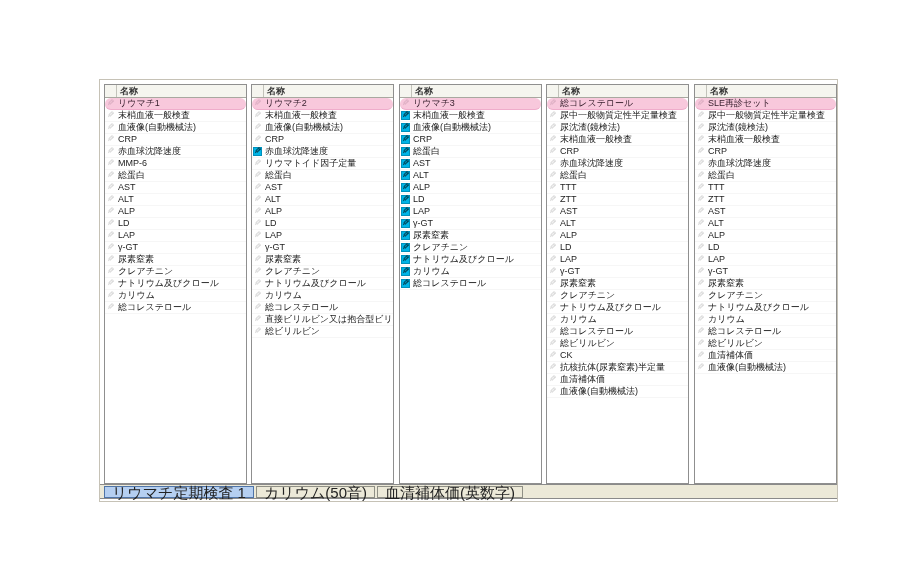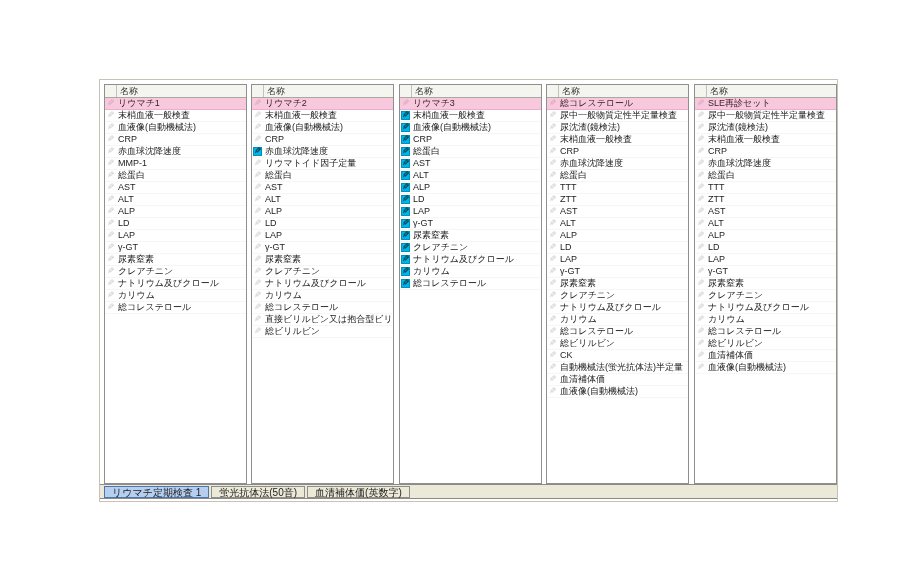--- a/index.html
+++ b/index.html
@@ -5,36 +5,36 @@
   html,body{margin:0;padding:0;background:#ffffff;}
   .page{position:relative;width:920px;height:568px;background:#ffffff;overflow:hidden;
         font-family:"Liberation Sans","DejaVu Sans",sans-serif;}
   .panel{position:absolute;left:99px;top:79px;width:737px;height:421px;
          border:1px solid #c6c2b6;background:#ffffff;}
   .col{position:absolute;top:4px;width:141px;height:398px;border:1px solid #8f8f8f;
        background:#ffffff;overflow:hidden;}
   .col-header{display:flex;align-items:stretch;height:12px;background:#f5f5ef;
               border-bottom:1px solid #a8a8a0;font-size:9px;line-height:12px;color:#333;}
   .icon-cell{flex:0 0 11px;border-right:1px solid #c2c2ba;}
-  .hdr-label{padding-left:3px;white-space:nowrap;}
+  .hdr-label{padding-left:3px;white-space:nowrap;font-weight:bold;}
   .row{display:flex;align-items:center;height:11px;font-size:9px;line-height:11px;
        color:#1c1c1c;white-space:nowrap;border-bottom:1px solid rgba(0,0,0,0.035);cursor:default;}
   .row-icon{flex:0 0 9px;width:9px;height:9px;margin:0 3px 0 1px;display:flex;
             align-items:center;justify-content:center;}
   .row-icon::before{content:"✎";font-size:9px;line-height:9px;color:#c9c9c9;
                     transform:scaleX(-1);}
   .row.checked .row-icon{background:#00b4e6;border:1px solid #0090bb;box-sizing:border-box;}
   .row.checked .row-icon::before{color:#000;}
-  .row.set-row{background:#f8c8dc;border-bottom:1px solid #efaccb;color:#3a2230;}
+  .row.set-row{background:#f8c8dc;border-bottom:1px solid #efaccb;color:#3a2230;border-radius:6px;}
   .row.set-row .row-icon::before{color:rgba(140,100,120,0.35);}
   .row-label{overflow:hidden;text-overflow:clip;}
   .tabbar{position:absolute;left:0;right:0;top:404px;height:15px;background:#ece9d8;
           border-top:1px solid #8a8a8a;border-bottom:1px solid #8a8a8a;
           display:flex;align-items:center;padding-left:4px;gap:2px;box-sizing:border-box;}
-  .tab{height:12px;line-height:11px;font-size:10px;padding:0 7px;background:#ece9d8;
+  .tab{height:12px;line-height:11px;font-size:15px;padding:0 7px;background:#ece9d8;
        border:1px solid #8f8f85;color:#222;white-space:nowrap;cursor:default;box-sizing:border-box;}
   .tab.active{background:#b5cff1;border-color:#4f74a8;}
 </style>
 </head>
 <body>
 
 <div class="page">
   <div class="panel">
     <div id="columns">
         <div class="col" style="left: 4px;">
@@ -58,21 +58,21 @@
             <div class="row">
     <span class="row-icon"></span>
     <span class="row-label">CRP</span>
   </div>
             <div class="row">
     <span class="row-icon"></span>
     <span class="row-label">赤血球沈降速度</span>
   </div>
             <div class="row">
     <span class="row-icon"></span>
-    <span class="row-label">MMP-1</span>
+    <span class="row-label">MMP-6</span>
   </div>
             <div class="row">
     <span class="row-icon"></span>
     <span class="row-label">総蛋白</span>
   </div>
             <div class="row">
     <span class="row-icon"></span>
     <span class="row-label">AST</span>
   </div>
             <div class="row">
@@ -366,21 +366,21 @@
             <div class="row">
     <span class="row-icon"></span>
     <span class="row-label">総ビリルビン</span>
   </div>
             <div class="row">
     <span class="row-icon"></span>
     <span class="row-label">CK</span>
   </div>
             <div class="row">
     <span class="row-icon"></span>
-    <span class="row-label">自動機械法(蛍光抗体法)半定量</span>
+    <span class="row-label">抗核抗体(尿素窒素)半定量</span>
   </div>
             <div class="row">
     <span class="row-icon"></span>
     <span class="row-label">血清補体価</span>
   </div>
             <div class="row">
     <span class="row-icon"></span>
     <span class="row-label">血液像(自動機械法)</span>
   </div>
           </div>
@@ -481,17 +481,17 @@
   </div>
             <div class="row">
     <span class="row-icon"></span>
     <span class="row-label">血液像(自動機械法)</span>
   </div>
           </div>
   </div>
       </div>
     <div class="tabbar" id="tabbar">
         <div class="tab active">リウマチ定期検査 1</div>
-        <div class="tab">蛍光抗体法(50音)</div>
+        <div class="tab">カリウム(50音)</div>
         <div class="tab">血清補体価(英数字)</div>
       </div>
   </div>
 </div>
 
 </body></html>

